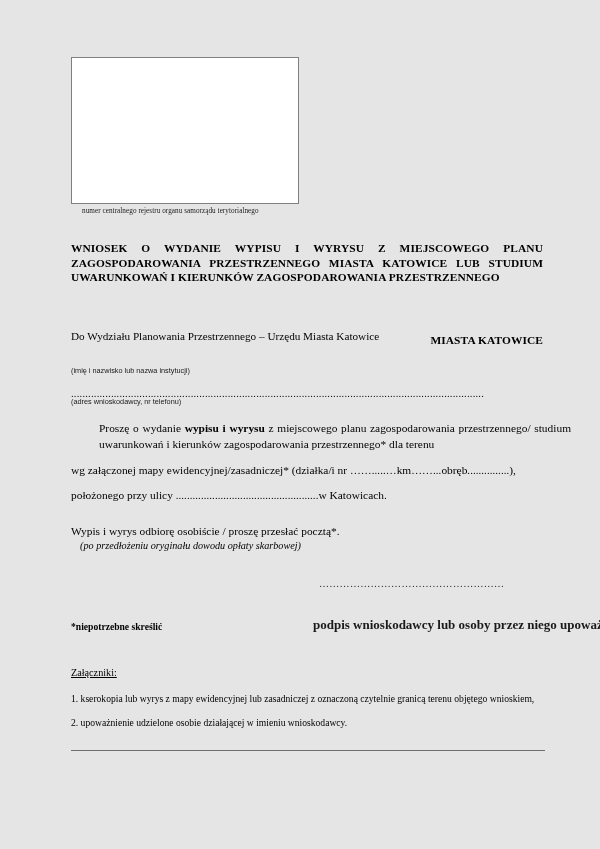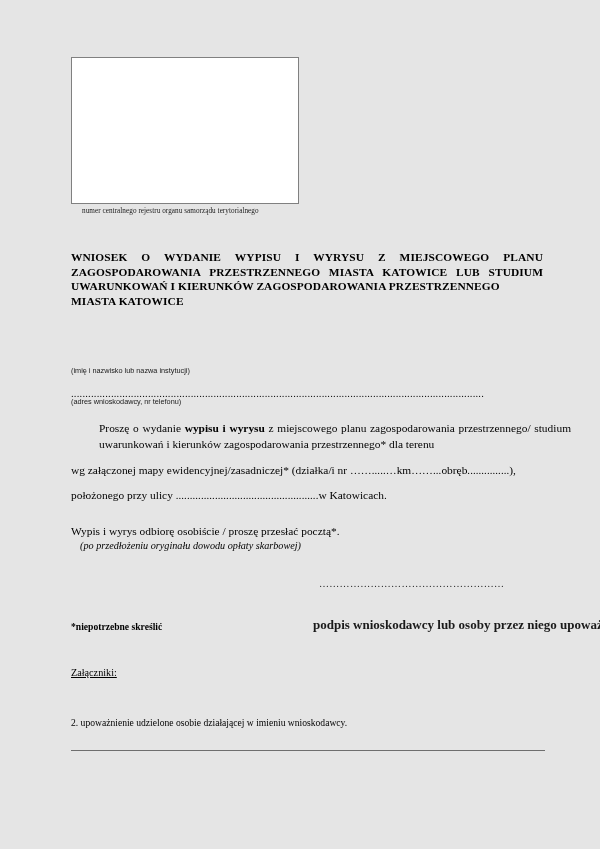--- a/index.html
+++ b/index.html
@@ -44,32 +44,33 @@
     line-height: 9px;
     letter-spacing: 0.05px;
     color: #1a1a1a;
     white-space: nowrap;
   }
 
   
   .doc-title {
     position: absolute;
     left: 71px;
-    top: 250px;
+    top: 241px;
     width: 472px;
     font-family: "Liberation Serif", serif;
     font-weight: bold;
     font-size: 11.4px;
     line-height: 14.6px;
     text-align: justify;
     text-justify: inter-word;
     letter-spacing: 0.1px;
   }
   .doc-title .last-line {
-    text-align: left;
+    text-align: right;
+    margin-top: 48px;
   }
 
   
   .addressee {
     position: absolute;
     left: 71px;
     top: 329px;
     width: 472px;
     font-size: 11.2px;
     line-height: 15px;
@@ -224,20 +225,21 @@
 <div class="page">
 
   <div class="stamp-box"></div>
   <div class="stamp-caption">numer centralnego rejestru organu samorządu terytorialnego</div>
 
   <div class="doc-title">
     <span>WNIOSEK O WYDANIE WYPISU I WYRYSU Z MIEJSCOWEGO PLANU ZAGOSPODAROWANIA PRZESTRZENNEGO MIASTA KATOWICE LUB STUDIUM UWARUNKOWAŃ I KIERUNKÓW ZAGOSPODAROWANIA PRZESTRZENNEGO</span>
     <div class="last-line">MIASTA KATOWICE</div>
   </div>
 
+  <div class="addressee">Do Wydziału Planowania Przestrzennego – Urzędu Miasta Katowice</div>
 
   <div class="field-caption" id="applicant-caption">(imię i nazwisko lub nazwa instytucji)</div>
 
   <div class="field-row" id="address-line">
     <span class="leader">.................................................................................................................................................</span>
   </div>
   <div class="field-caption" id="address-caption">(adres wnioskodawcy, nr telefonu)</div>
 
   <div class="request-para">
     <span>Proszę o wydanie </span><b>wypisu i wyrysu</b><span> z miejscowego planu zagospodarowania przestrzennego/ studium uwarunkowań i kierunków zagospodarowania przestrzennego* dla terenu</span>
@@ -253,17 +255,18 @@
 
   <div class="delivery-line">Wypis i wyrys odbiorę osobiście / proszę przesłać pocztą*.</div>
   <div class="delivery-note">(po przedłożeniu oryginału dowodu opłaty skarbowej)</div>
 
   <div class="signature-dots">………………………………………………</div>
   <div class="signature-caption">podpis wnioskodawcy  lub osoby przez niego upoważnionej</div>
 
   <div class="footnote">*niepotrzebne skreślić</div>
 
   <div class="attach-title">Załączniki:</div>
+  <div class="attach-item" id="attach-item-0">1. kserokopia lub wyrys z mapy ewidencyjnej lub zasadniczej z oznaczoną czytelnie granicą terenu objętego wnioskiem,</div>
   <div class="attach-item" id="attach-item-1">2. upoważnienie udzielone osobie działającej w imieniu wnioskodawcy.</div>
 
   <div class="bottom-rule"></div>
 
 </div>
 
 </body></html>

